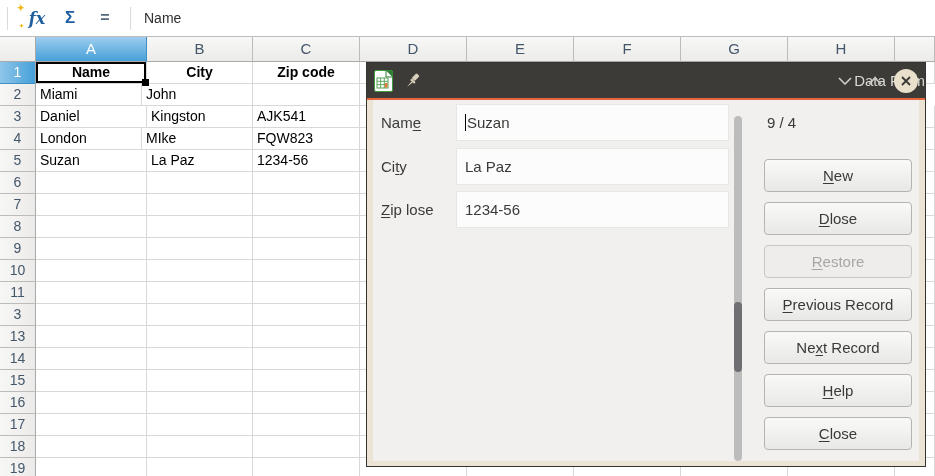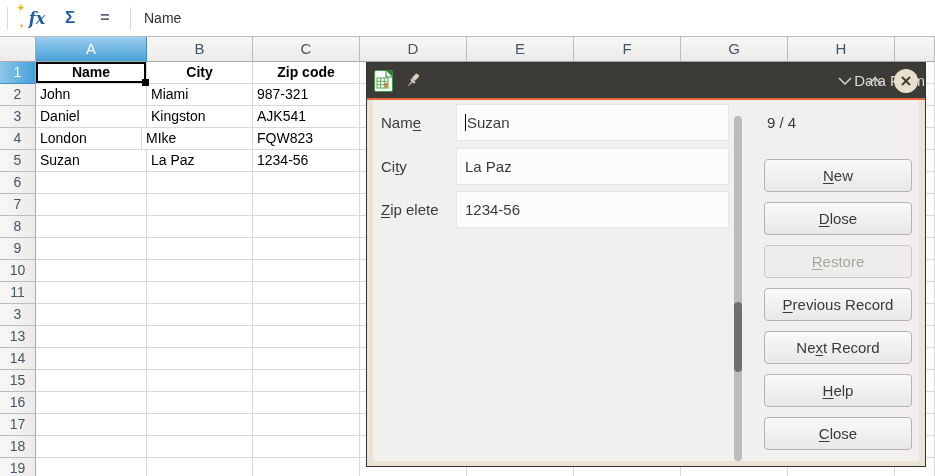--- a/index.html
+++ b/index.html
@@ -128,23 +128,22 @@
         <div class="cell hdr" style="width: 106px;">City</div>
         <div class="cell hdr" style="width: 107px;">Zip code</div>
         <div class="cell hdr" style="width: 107px;"></div>
         <div class="cell hdr" style="width: 107px;"></div>
         <div class="cell hdr" style="width: 107px;"></div>
         <div class="cell hdr" style="width: 107px;"></div>
         <div class="cell hdr" style="width: 107px;"></div>
         <div class="cell hdr" style="width: 40px;"></div>
       </div>
       <div class="cell-row">
+        <div class="cell" style="width: 106px;">Miami</div>
         <div class="cell" style="width: 111px;">John</div>
-        <div class="cell" style="width: 106px;">Miami</div>
-        <div class="cell" style="width: 107px;">987-321</div>
         <div class="cell" style="width: 107px;"></div>
         <div class="cell" style="width: 107px;"></div>
         <div class="cell" style="width: 107px;"></div>
         <div class="cell" style="width: 107px;"></div>
         <div class="cell" style="width: 107px;"></div>
         <div class="cell" style="width: 40px;"></div>
       </div>
       <div class="cell-row">
         <div class="cell" style="width: 111px;">Daniel</div>
         <div class="cell" style="width: 106px;">Kingston</div>
@@ -386,21 +385,21 @@
               <span>Suzan</span>
             </div>
           </div>
           <div class="field-row" style="top: 48px;">
             <div class="field-label"><span>Ci</span><span class="mn">t</span><span>y</span></div>
             <div class="field-input">
               <span>La Paz</span>
             </div>
           </div>
           <div class="field-row" style="top: 91px;">
-            <div class="field-label"><span></span><span class="mn">Z</span><span>ip elete</span></div>
+            <div class="field-label"><span></span><span class="mn">Z</span><span>ip lose</span></div>
             <div class="field-input">
               <span>1234-56</span>
             </div>
           </div>
         </div>
       <div class="dlg-scroll">
         <div class="dlg-scroll-thumb"></div>
       </div>
       <div class="dlg-right">
         <div class="counter">9 / 4</div>

